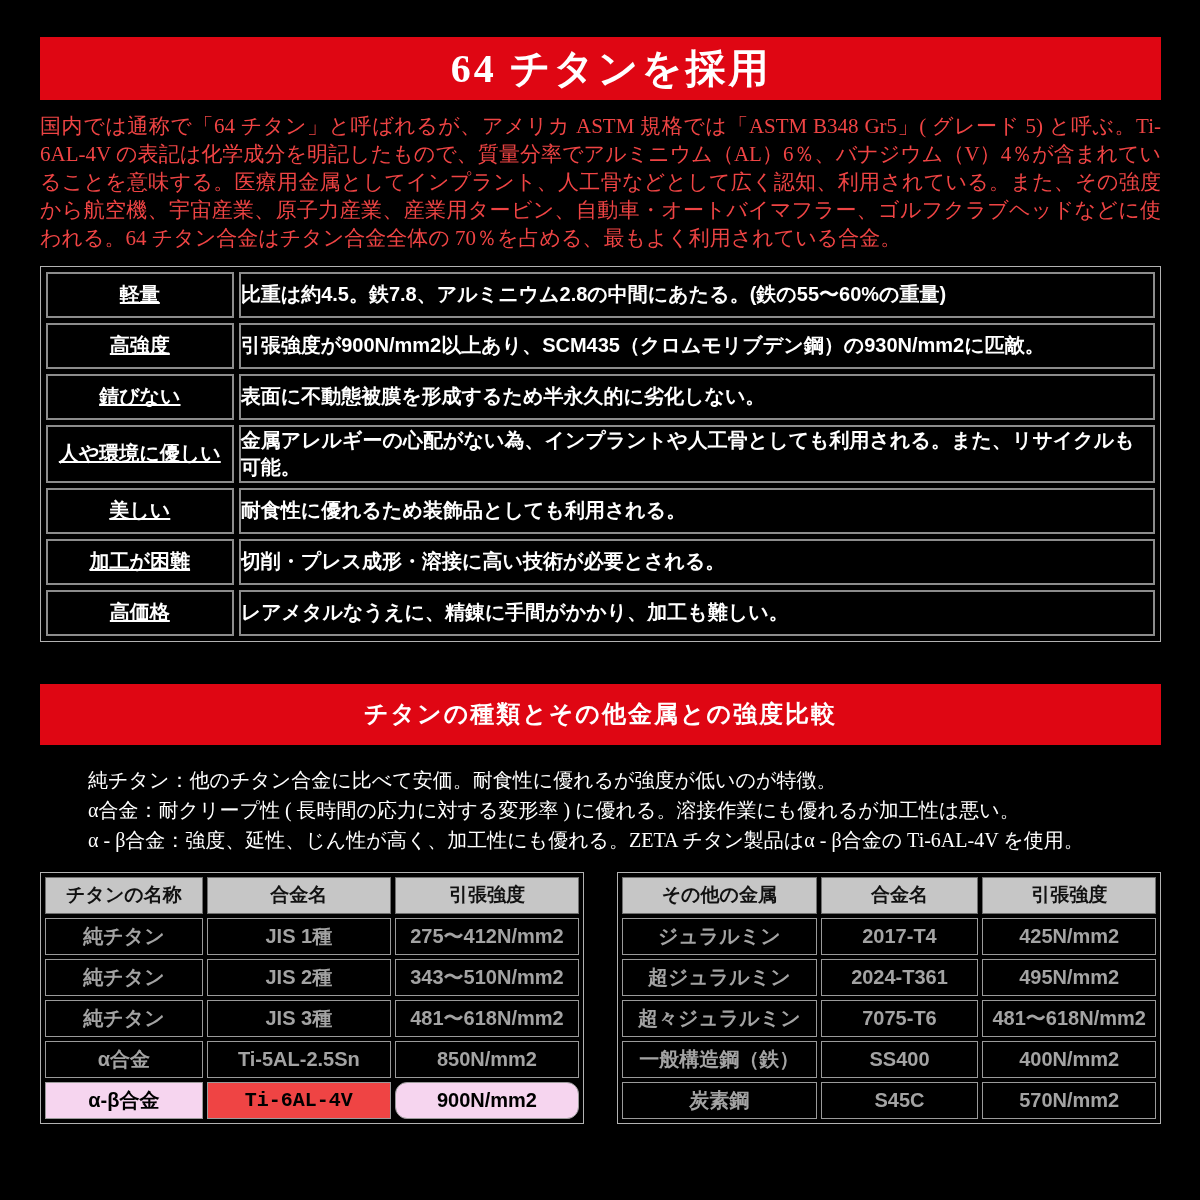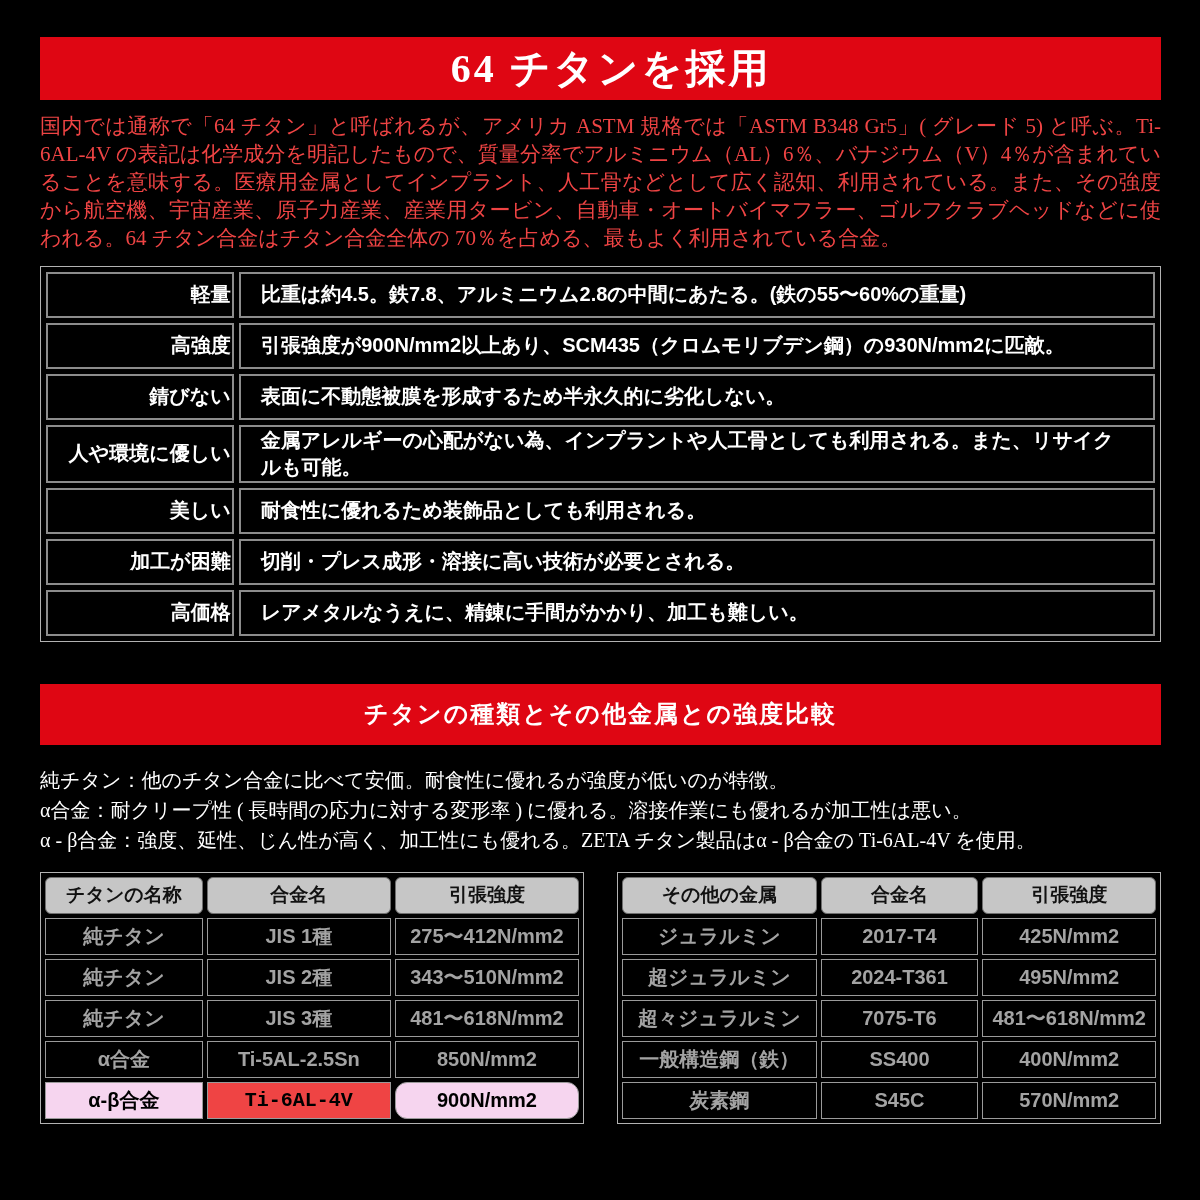--- a/index.html
+++ b/index.html
@@ -7,30 +7,30 @@
   .page{box-sizing:border-box;width:1200px;height:1200px;background:#000;
         padding:37px 39px 0 40px;font-family:"Liberation Serif",serif;}
   .banner{height:63px;display:flex;align-items:center;justify-content:center;
           background:#DF0613;color:#fff;font-size:40px;font-weight:bold;letter-spacing:3px;}
   .banner.second{margin-top:42px;height:61px;font-size:24px;letter-spacing:2px;}
   .intro{color:#ef4444;font-size:21px;line-height:1.33;text-align:justify;margin:13px 0 0;}
   table.features{width:100%;border-collapse:separate;border-spacing:5px;
                  margin-top:13px;border:1px solid #b2b2b2;background:#000;}
   table.features td{border:2px solid #8c8c8c;color:#fff;
                     font-family:"Liberation Sans",sans-serif;font-weight:bold;font-size:20px;}
-  td.flabel{width:17%;text-align:right;height:40px;}
-  td.fdesc{padding:0 20px;}
+  td.flabel{width:17%;text-align:center;height:40px;text-decoration:underline;}
+  td.fdesc{padding:0 0;}
   .notes{margin-top:20px;color:#fff;font-size:20px;}
-  .notes div{line-height:30px;}
+  .notes div{line-height:30px;margin-left:48px;}
   .tables-row{display:flex;gap:33px;margin-top:17px;}
   table.cmp{width:546px;border-collapse:separate;border-spacing:4px;
             border:1px solid #b2b2b2;background:#000;table-layout:fixed;}
   table.cmp th,table.cmp td{border:1px solid #9a9a9a;text-align:center;height:33px;
             font-family:"Liberation Sans",sans-serif;font-weight:bold;overflow:hidden;}
-  table.cmp thead th{background:#c6c6c6;color:#111;font-size:19px;border-color:#6e6e6e;border-radius:6px;}
+  table.cmp thead th{background:#c6c6c6;color:#111;font-size:19px;border-color:#6e6e6e;}
   table.cmp tbody td{color:#a3a3a3;font-size:20px;}
   table.cmp tr.hl td{background:#F6D5EF;color:#000;}
 </style>
 </head>
 <body>
 
 <div class="page">
 
   <div class="banner" style="background: rgb(223, 6, 19); padding-left: 21px;">
     <span>64 チタンを採用</span>

